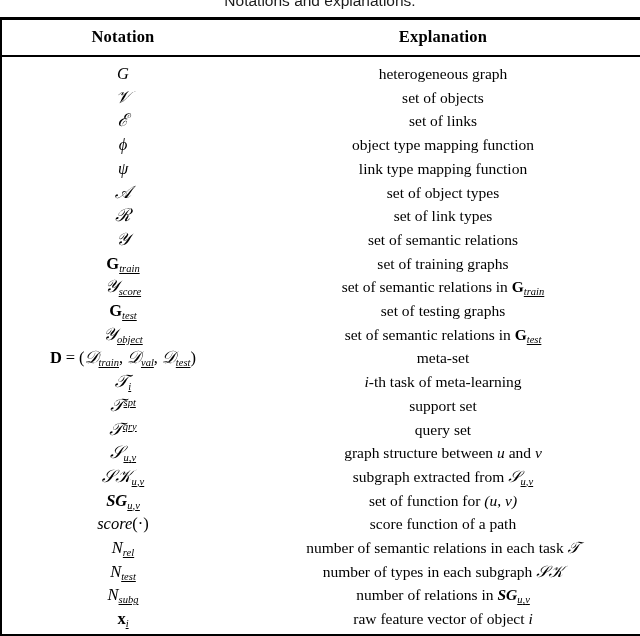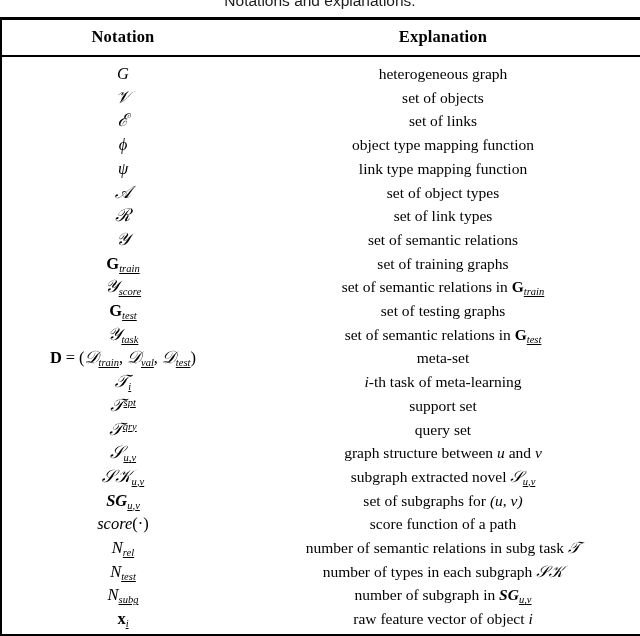--- a/index.html
+++ b/index.html
@@ -226,21 +226,21 @@
           <td><span class="cal">𝒴</span><sub>score</sub></td>
           <td><span>set of semantic relations in</span> <span class="inline-bold">G</span><sub>train</sub></td>
         </tr>
 
         <tr>
           <td><span class="upbold">G</span><sub>test</sub></td>
           <td>set of testing graphs</td>
         </tr>
 
         <tr>
-          <td><span class="cal">𝒴</span><sub>task</sub></td>
+          <td><span class="cal">𝒴</span><sub>object</sub></td>
           <td><span>set of semantic relations in</span> <span class="inline-bold">G</span><sub>test</sub></td>
         </tr>
 
         <tr>
           <td><span class="upbold">D</span> <span class="math roman">=</span> <span class="math roman">(</span><span class="cal">𝒟</span><sub>train</sub><span class="math roman">,</span> <span class="cal">𝒟</span><sub>val</sub><span class="math roman">,</span> <span class="cal">𝒟</span><sub>test</sub><span class="math roman">)</span></td>
           <td>meta-set</td>
         </tr>
 
         <tr>
           <td><span class="cal">𝒯</span><sub>i</sub></td>
@@ -257,46 +257,46 @@
           <td>query set</td>
         </tr>
 
         <tr>
           <td><span class="cal">𝒮</span><sub><span>u</span><span>,</span><span>v</span></sub></td>
           <td><span>graph structure between</span> <span class="inline-math">u</span> <span>and</span> <span class="inline-math">v</span></td>
         </tr>
 
         <tr>
           <td><span class="cal">𝒮</span><span class="cal">𝒦</span><sub><span>u</span><span>,</span><span>v</span></sub></td>
-          <td><span>subgraph extracted novel</span> <span class="inline-cal">𝒮</span><sub><span>u</span><span>,</span><span>v</span></sub></td>
+          <td><span>subgraph extracted from</span> <span class="inline-cal">𝒮</span><sub><span>u</span><span>,</span><span>v</span></sub></td>
         </tr>
 
         <tr>
           <td><span class="bolditalic">SG</span><sub><span>u</span><span>,</span><span>v</span></sub></td>
-          <td><span>set of subgraphs for</span> <span class="inline-math roman">(</span><span class="inline-math">u</span><span class="roman">,</span> <span class="inline-math">v</span><span class="inline-math roman">)</span></td>
+          <td><span>set of function for</span> <span class="inline-math roman">(</span><span class="inline-math">u</span><span class="roman">,</span> <span class="inline-math">v</span><span class="inline-math roman">)</span></td>
         </tr>
 
         <tr>
           <td><span class="math">score</span><span class="math roman">(</span><span class="math roman">·</span><span class="math roman">)</span></td>
           <td>score function of a path</td>
         </tr>
 
         <tr>
           <td><span class="math">N</span><sub>rel</sub></td>
-          <td><span>number of semantic relations in subg task</span> <span class="inline-cal">𝒯</span></td>
+          <td><span>number of semantic relations in each task</span> <span class="inline-cal">𝒯</span></td>
         </tr>
 
         <tr>
           <td><span class="math">N</span><sub>test</sub></td>
           <td><span>number of types in each subgraph</span> <span class="inline-cal">𝒮</span><span class="inline-cal">𝒦</span></td>
         </tr>
 
         <tr>
           <td><span class="math">N</span><sub>subg</sub></td>
-          <td><span>number of subgraph in</span> <span class="inline-bolditalic">SG</span><sub><span>u</span><span>,</span><span>v</span></sub></td>
+          <td><span>number of relations in</span> <span class="inline-bolditalic">SG</span><sub><span>u</span><span>,</span><span>v</span></sub></td>
         </tr>
 
         <tr>
           <td><span class="upbold">x</span><sub>i</sub></td>
           <td><span>raw feature vector of object</span> <span class="inline-math">i</span></td>
         </tr>
 
       </tbody>
     </table>
 

